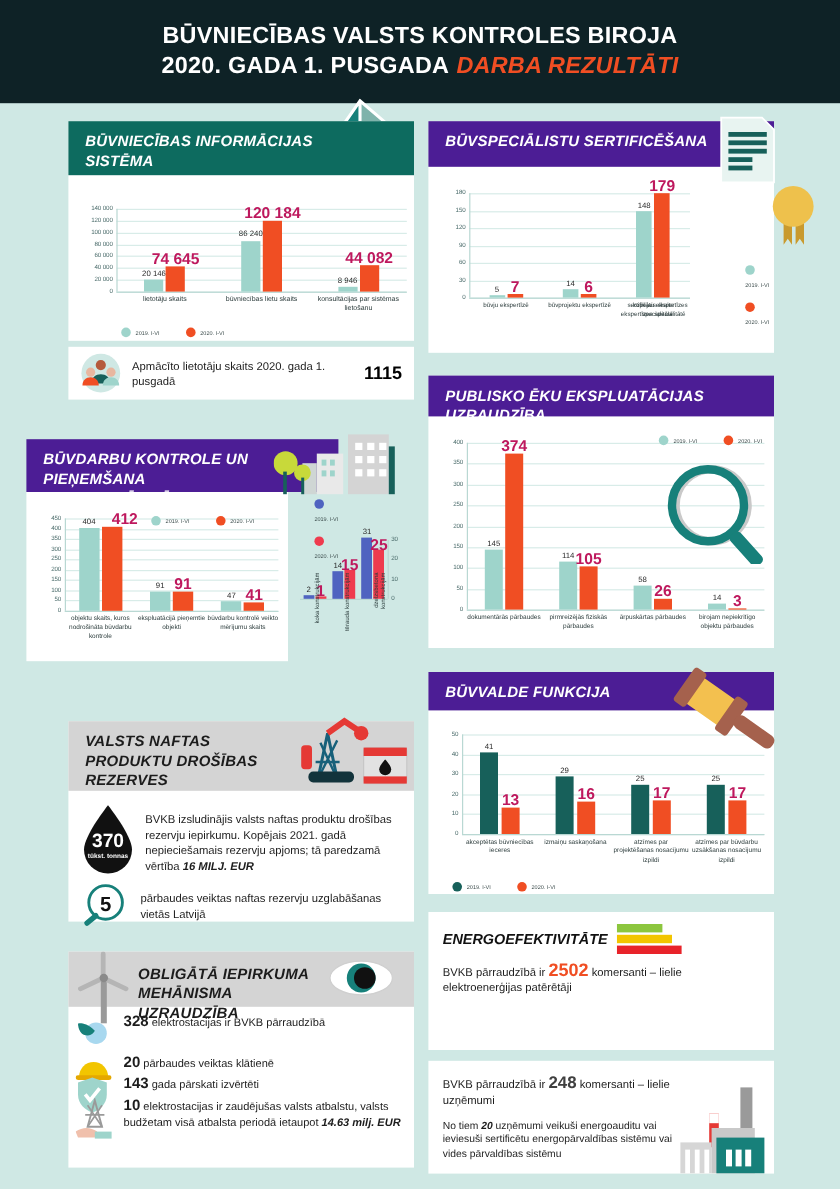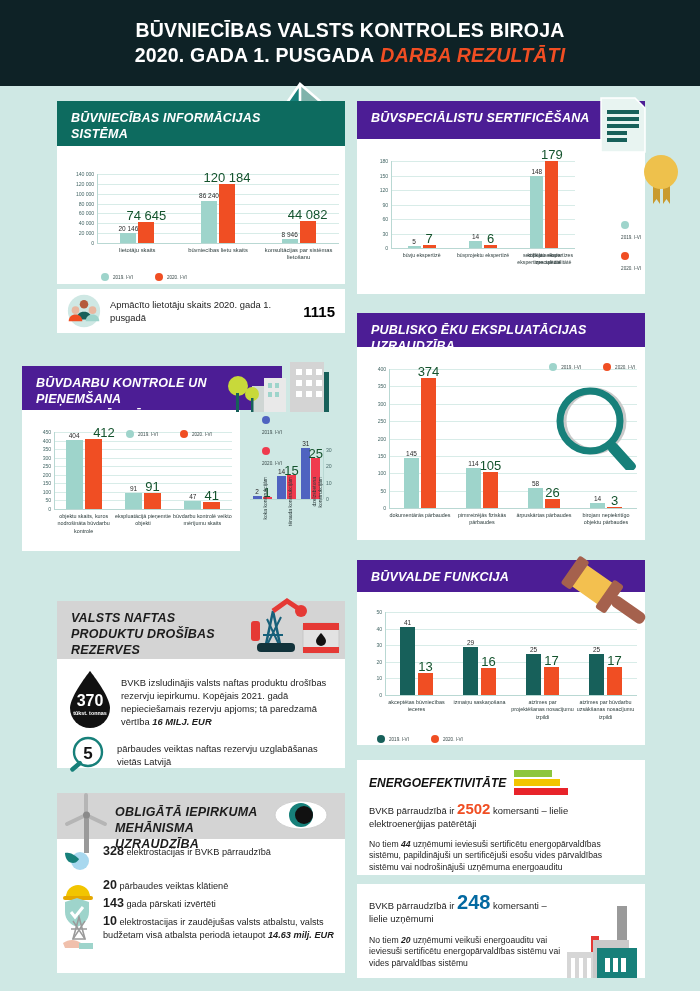--- a/index.html
+++ b/index.html
@@ -26,21 +26,21 @@
   .ptitle-bar.dark { background:#4c1d95; }
   .ptitle-bar.grey { background:#d4d4d4; }
   .ptitle-bar.grey .ptitle { color:#1c1c1c; }
 
   
   .chart { position:relative; }
   .axis-label { position:absolute; font-size:5.2px; color:#4a6b6a; text-align:right; letter-spacing:-.1px;}
   .grid-line { position:absolute; height:1px; background:#d8ece8; }
   .bar { position:absolute; bottom:0; }
   .bar-val { position:absolute; font-size:6.5px; color:#2b2b2b; text-align:center; white-space:nowrap;}
-  .bar-val.big { font-size:13px; font-weight:normal; color:#14532d; }
+  .bar-val.big { font-size:13px; font-weight:bold; color:#be185d; }
   .cat-label { position:absolute; font-size:5.8px; color:#2b3b3b; text-align:center; line-height:7.4px; }
   .legend { position:absolute; display:flex; align-items:center; gap:4px; font-size:4.6px; color:#3a4a4a;}
   .legend .dot { width:8px;height:8px;border-radius:50%; display:inline-block;}
 
   .txtline { font-size:9.4px; color:#1d1d1d; line-height:13px; }
 </style>
 </head>
 <body>
 
 <div class="header">
@@ -506,29 +506,26 @@
       <div style="font-style:italic;font-weight:bold;font-size:12px;color:#111;">ENERGOEFEKTIVITĀTE</div>
       <svg width="56" height="26" viewBox="0 0 56 26">
         <rect x="0" y="0" width="38" height="7" fill="#8cc63e"></rect>
           <rect x="0" y="9" width="46" height="7" fill="#f2c500"></rect>
           <rect x="0" y="18" width="54" height="7" fill="#e8232a"></rect>
       </svg>
     </div>
     <div class="txtline" style="margin-top:6px;">
       <span>BVKB pārraudzībā ir </span><span style="font-size:15px;font-weight:bold;color:#f04e23;">2502</span><span> komersanti – lielie elektroenerģijas patērētāji</span>
     </div>
-    <div class="txtline" style="margin-top:9px;font-size:8.6px;line-height:11.4px;">
-      <span>No tiem </span><b style="font-style:italic">44</b><span> uzņēmumi ieviesuši sertificētu energopārvaldības sistēmu, papildinājuši un sertificējuši esošu vides pārvaldības sistēmu vai nodrošinājuši uzņēmuma energoauditu</span>
-    </div>
   </div>
 </div>
 <div class="panel" style="left:357px;top:884px;width:288px;height:94px;">
   <div style="padding:12px 12px 0 12px;width:220px;">
     <div class="txtline">
-      <span>BVKB pārraudzībā ir </span><span style="font-size:20px;font-weight:bold;color:#0369a1;">248</span><span> komersanti – lielie uzņēmumi</span>
+      <span>BVKB pārraudzībā ir </span><span style="font-size:14px;font-weight:bold;color:#404040;">248</span><span> komersanti – lielie uzņēmumi</span>
     </div>
     <div class="txtline" style="margin-top:10px;font-size:8.6px;line-height:11.4px;">
       <span>No tiem </span><b style="font-style:italic">20</b><span> uzņēmumi veikuši energoauditu vai ieviesuši sertificētu energopārvaldības sistēmu vai vides pārvaldības sistēmu</span>
     </div>
   </div>
   <svg width="96" height="72" viewBox="0 0 96 72" style="position:absolute;right:2px;bottom:0;">
     <rect x="70" y="0" width="10" height="50" fill="#9a9a9a"></rect>
     <rect x="44" y="22" width="8" height="28" fill="#e53935"></rect>
       <rect x="44" y="22" width="8" height="8" fill="#ffffff"></rect>
     <rect x="20" y="46" width="26" height="26" fill="#d6d6d6"></rect>

